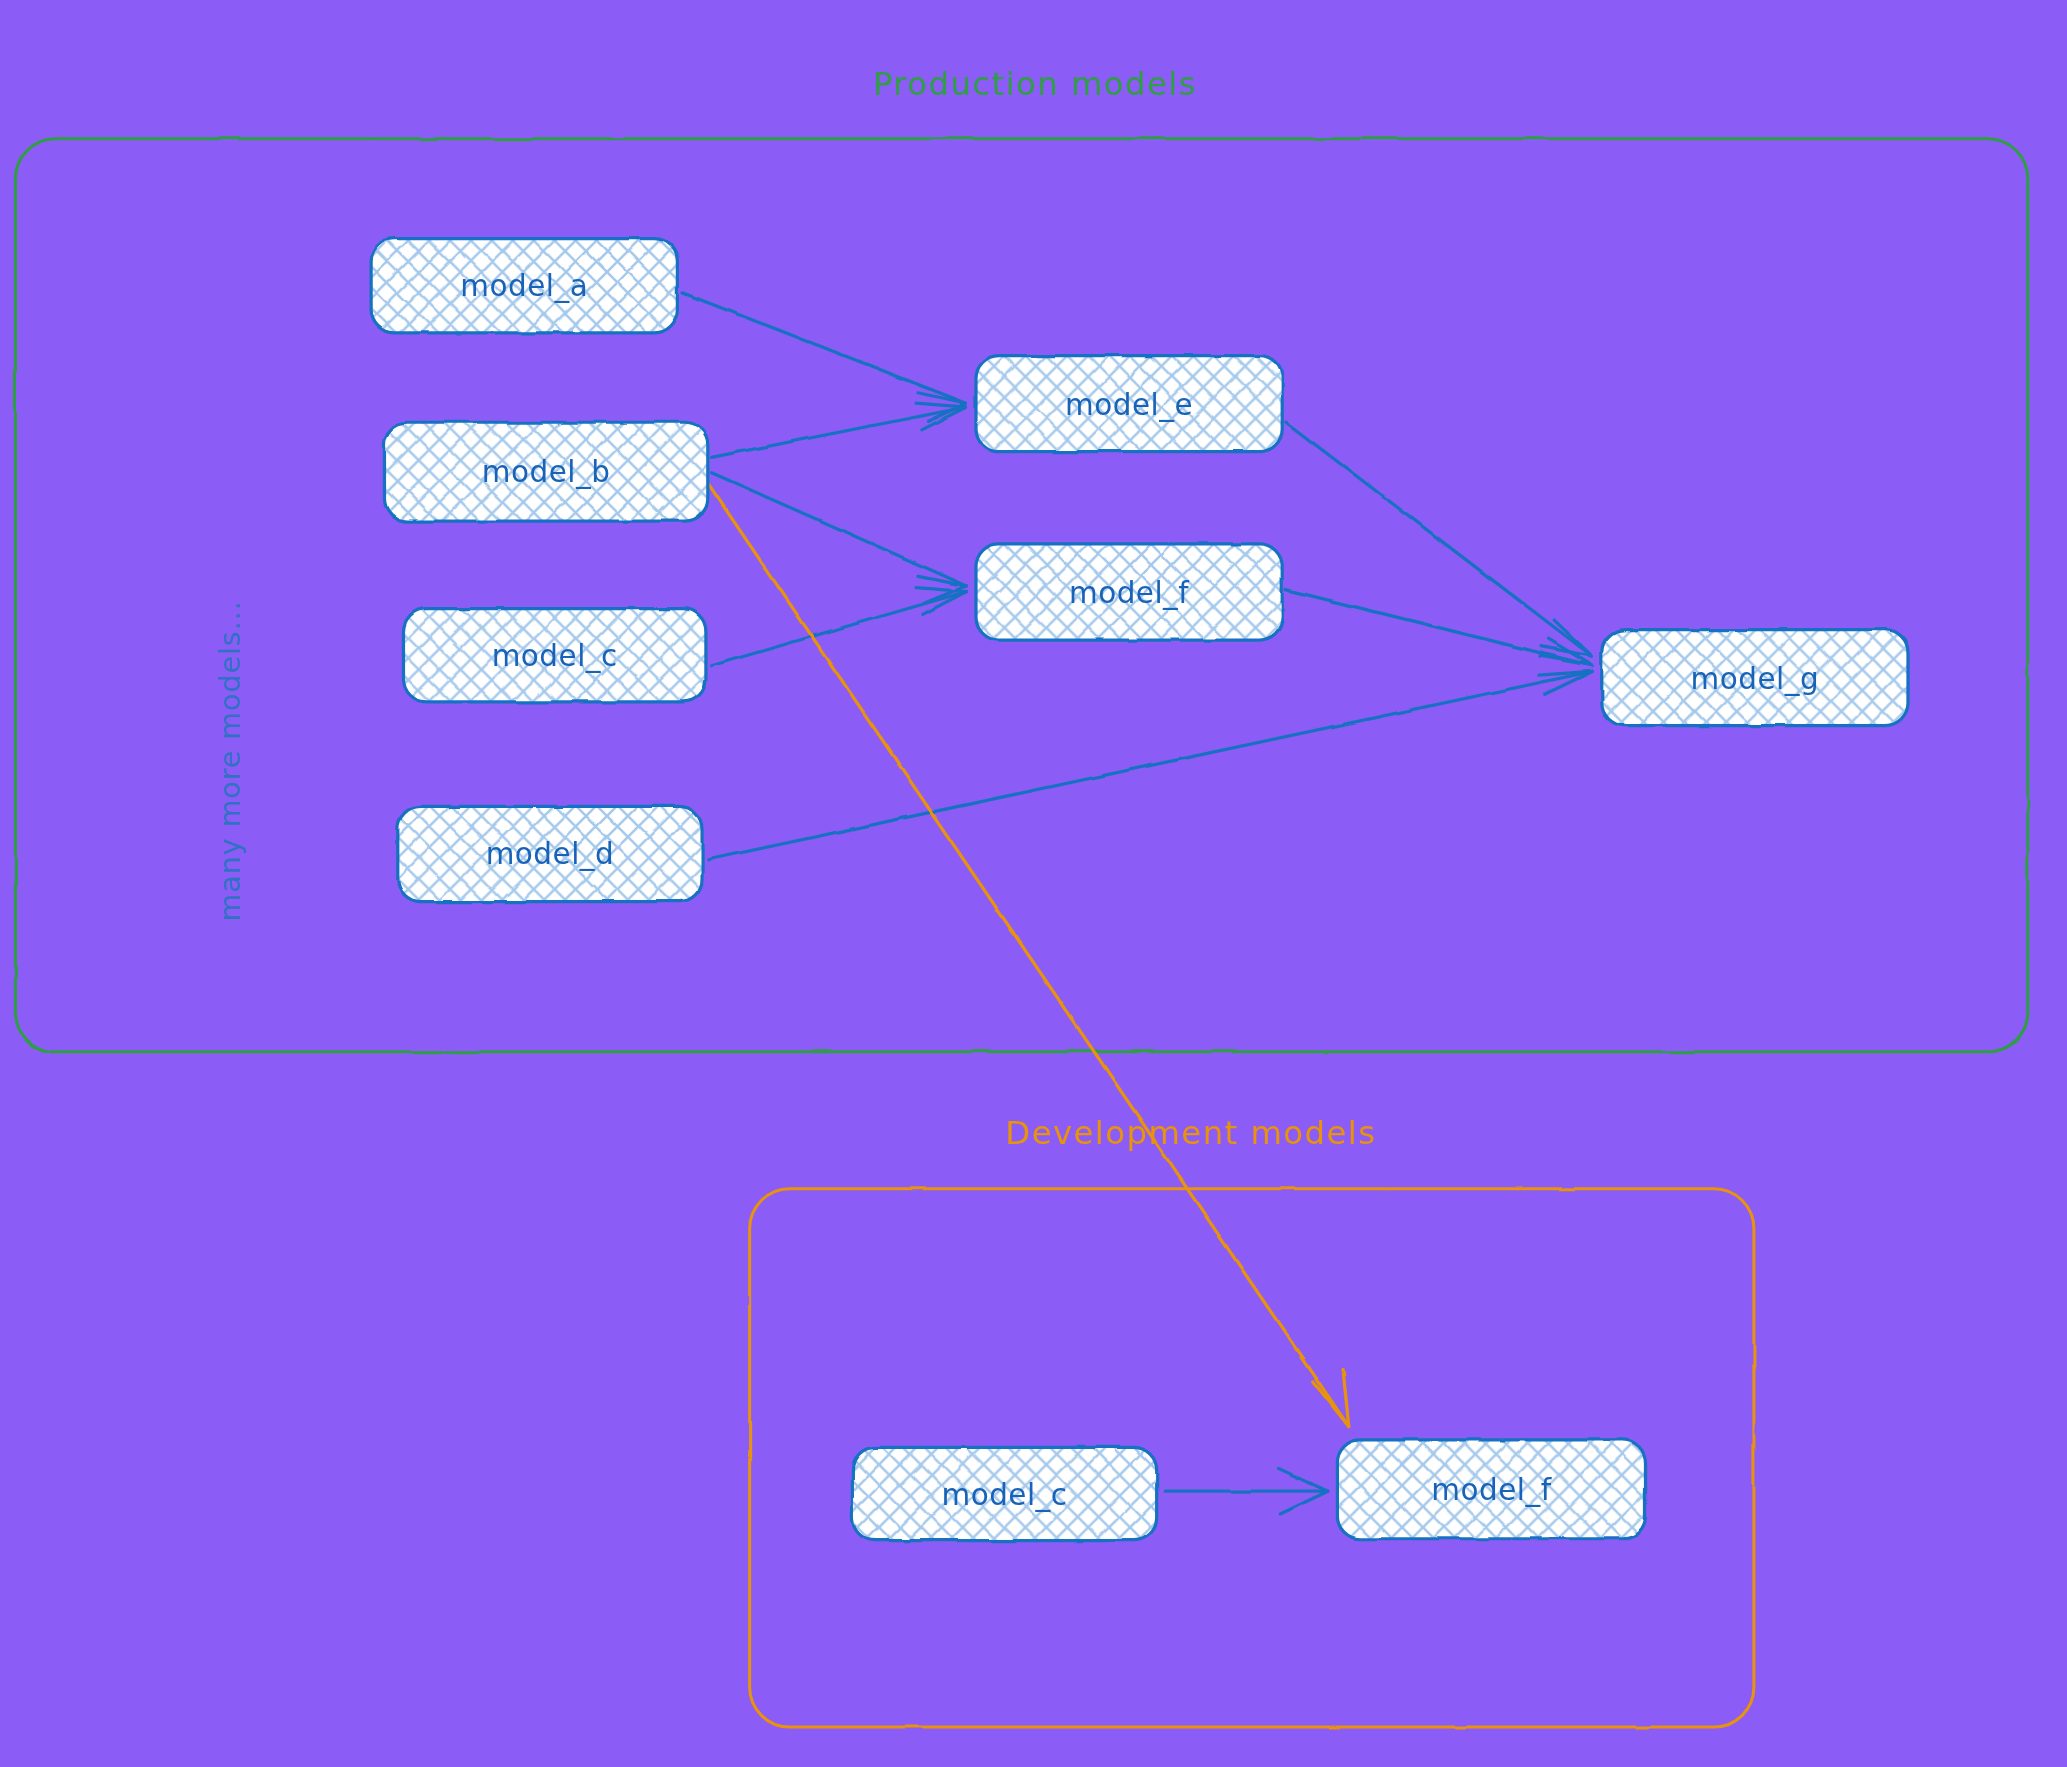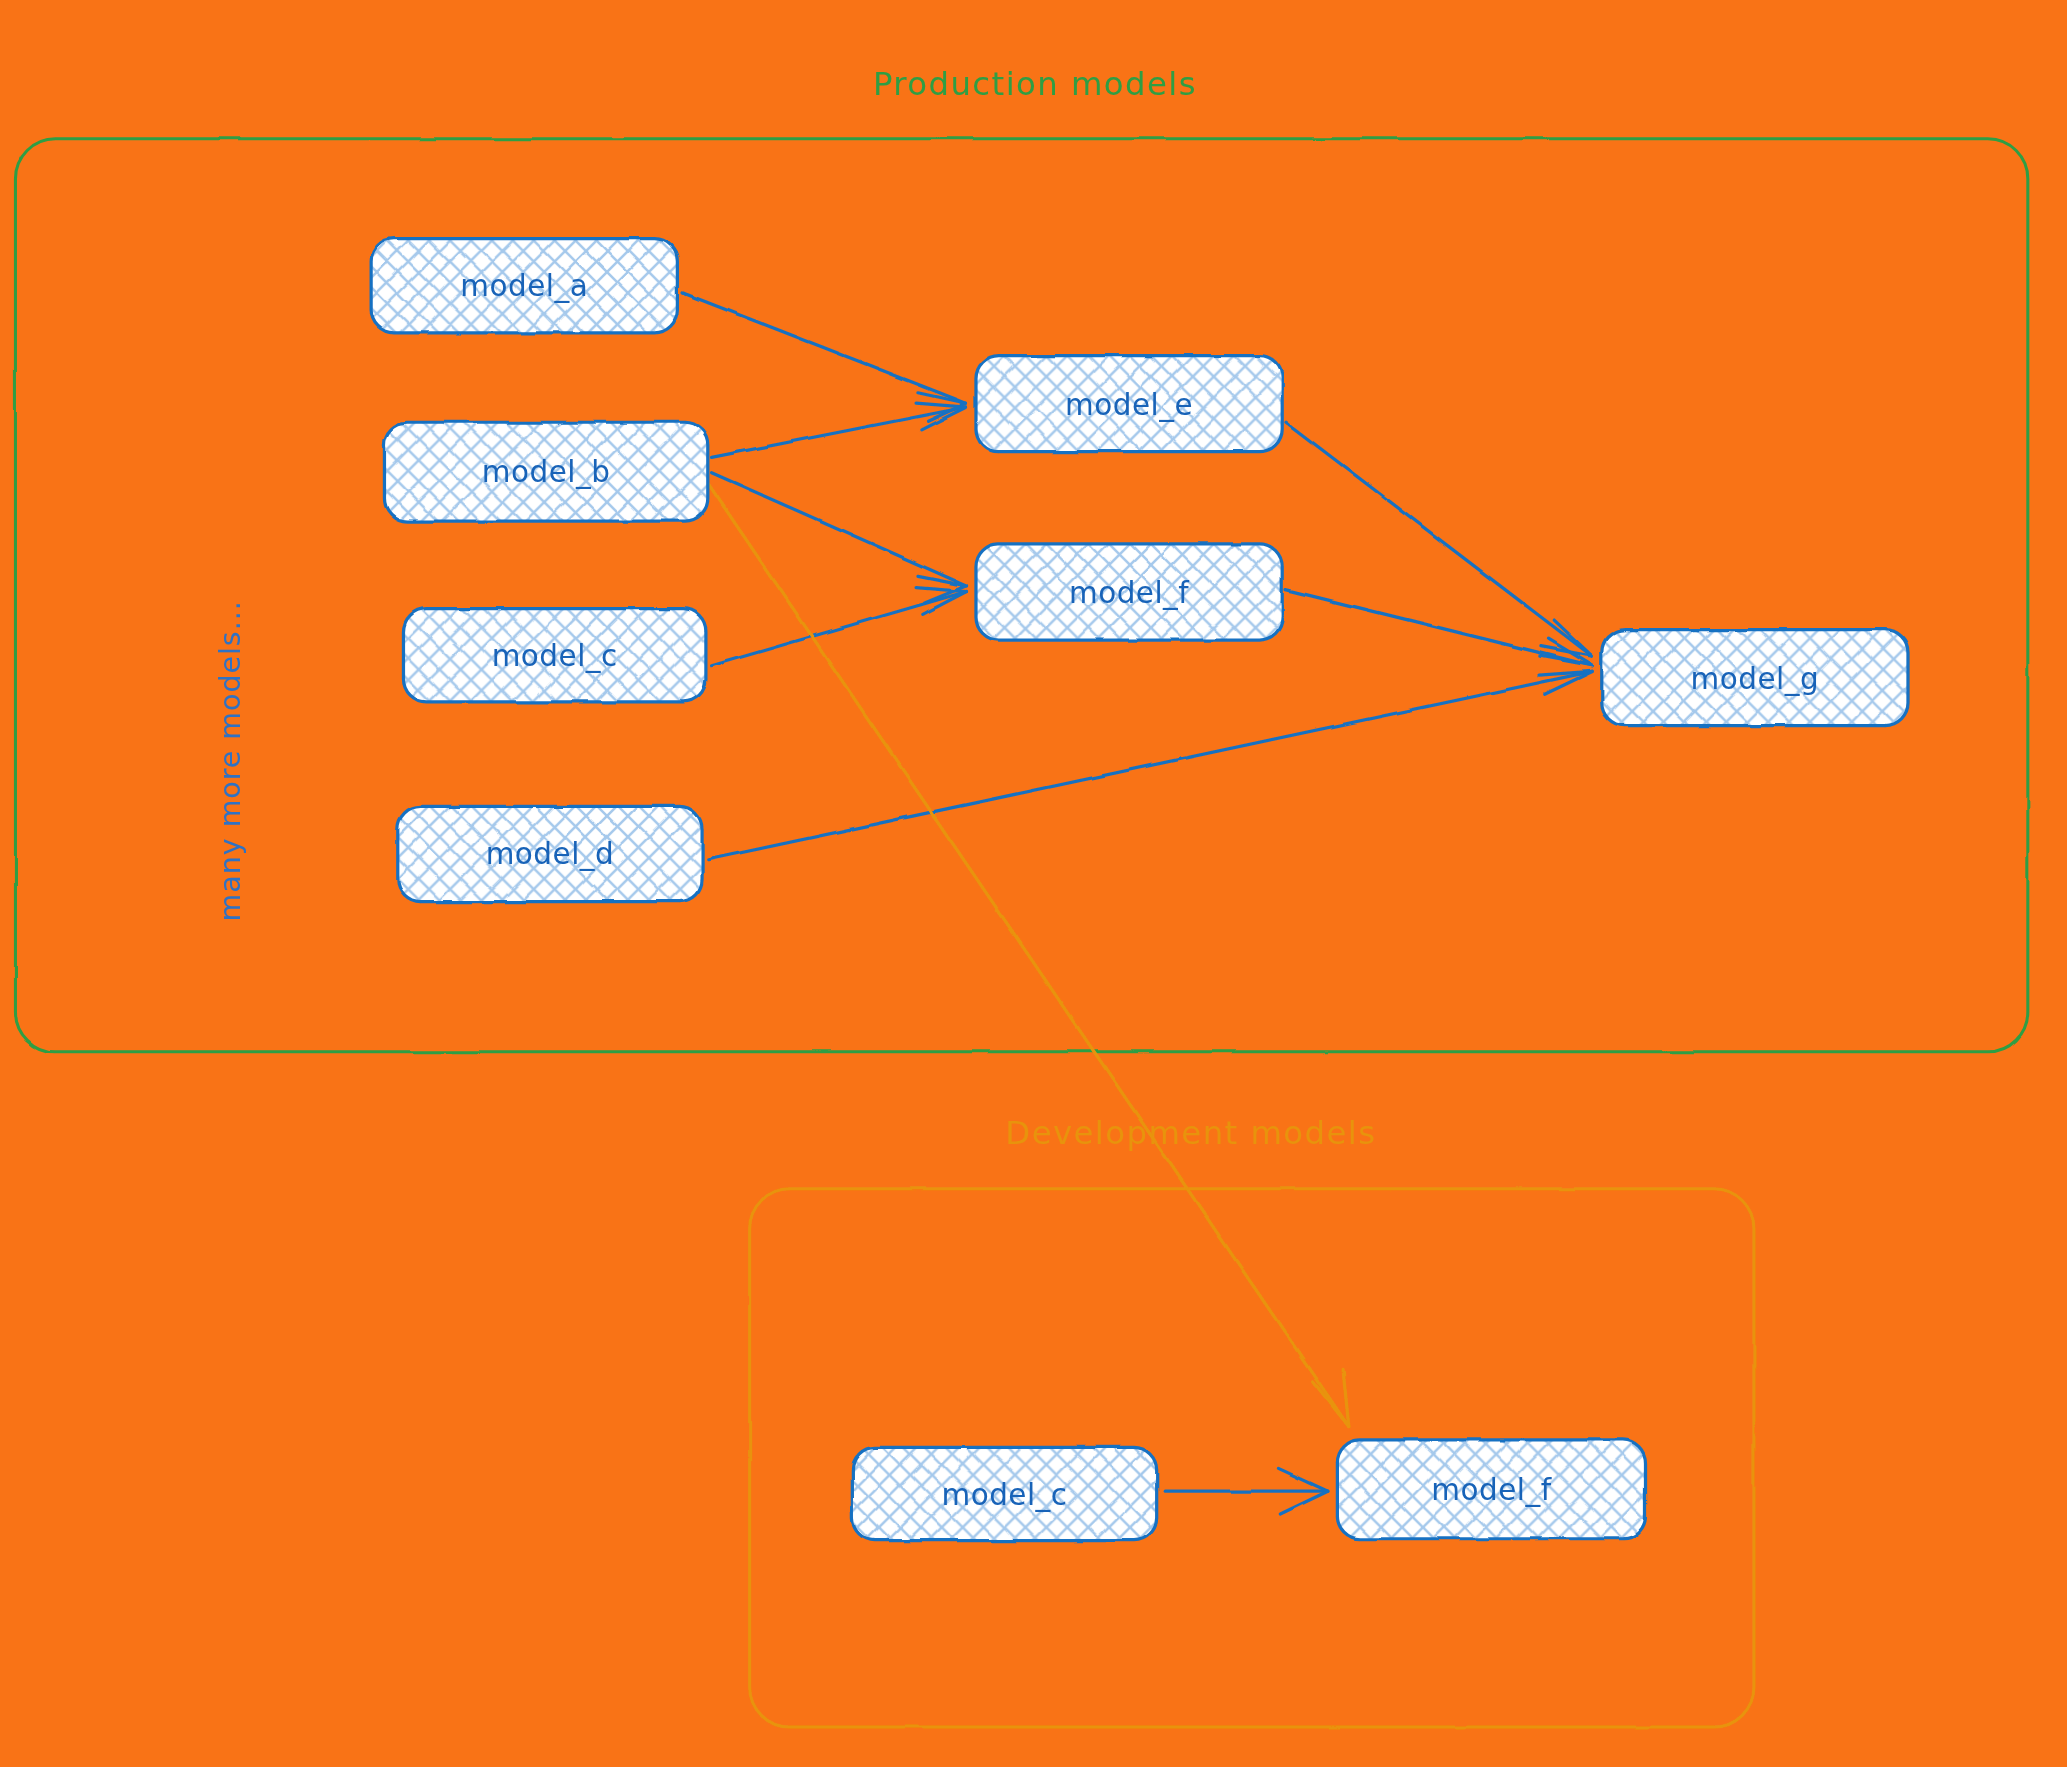--- a/index.html
+++ b/index.html
@@ -8,21 +8,21 @@
     padding: 0;
     background: #ffffff;
   }
   body {
     font-family: "DejaVu Sans", sans-serif;
   }
   #stage {
     position: relative;
     width: 2068px;
     height: 1767px;
-    background: #f97316;
+    background: #8b5cf6;
     overflow: hidden;
   }
   #canvas {
     position: absolute;
     left: 0;
     top: 0;
     width: 2068px;
     height: 1767px;
   }
   

